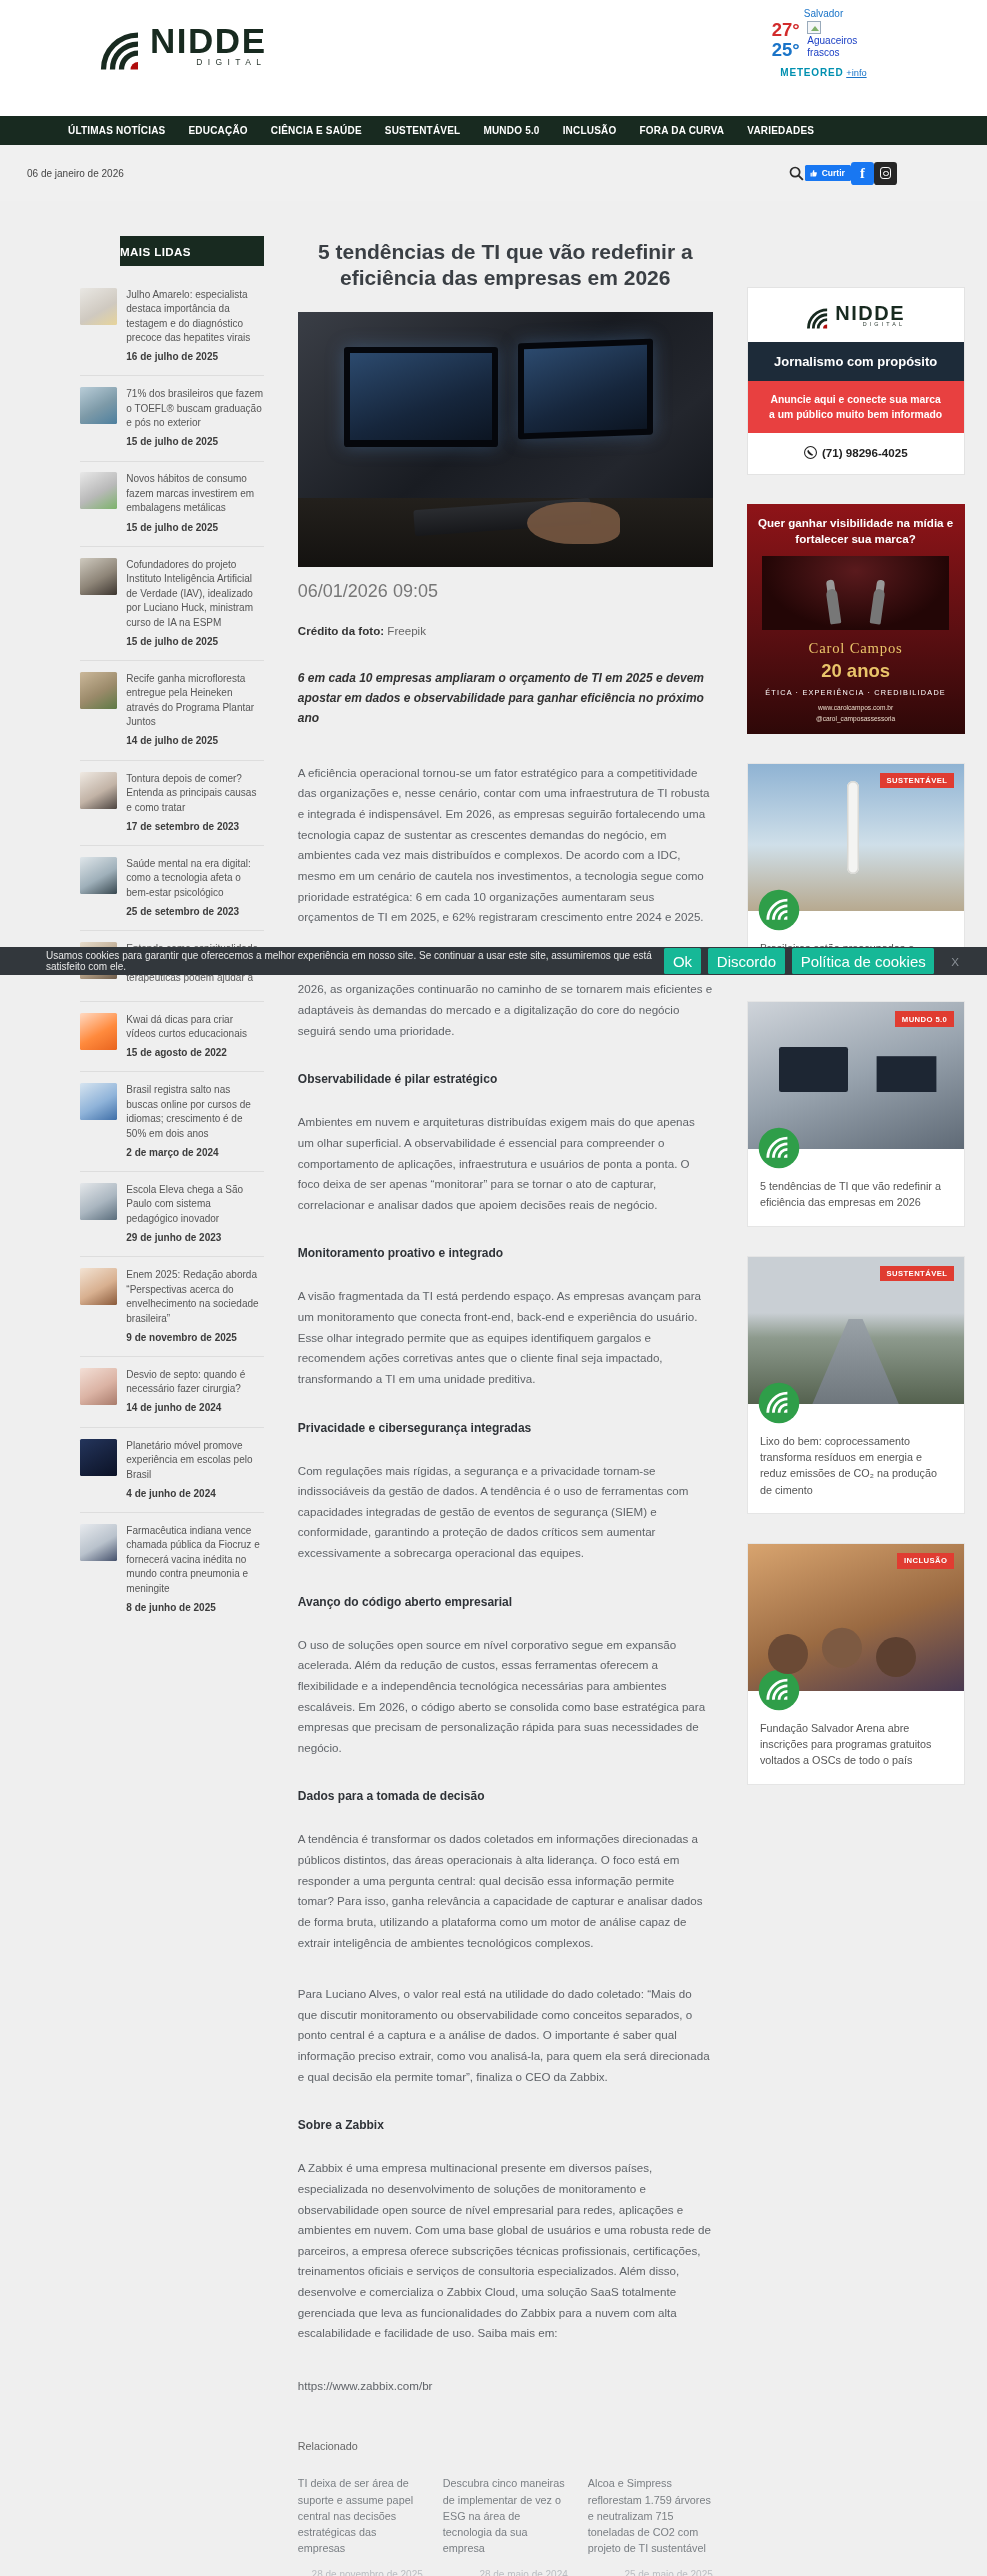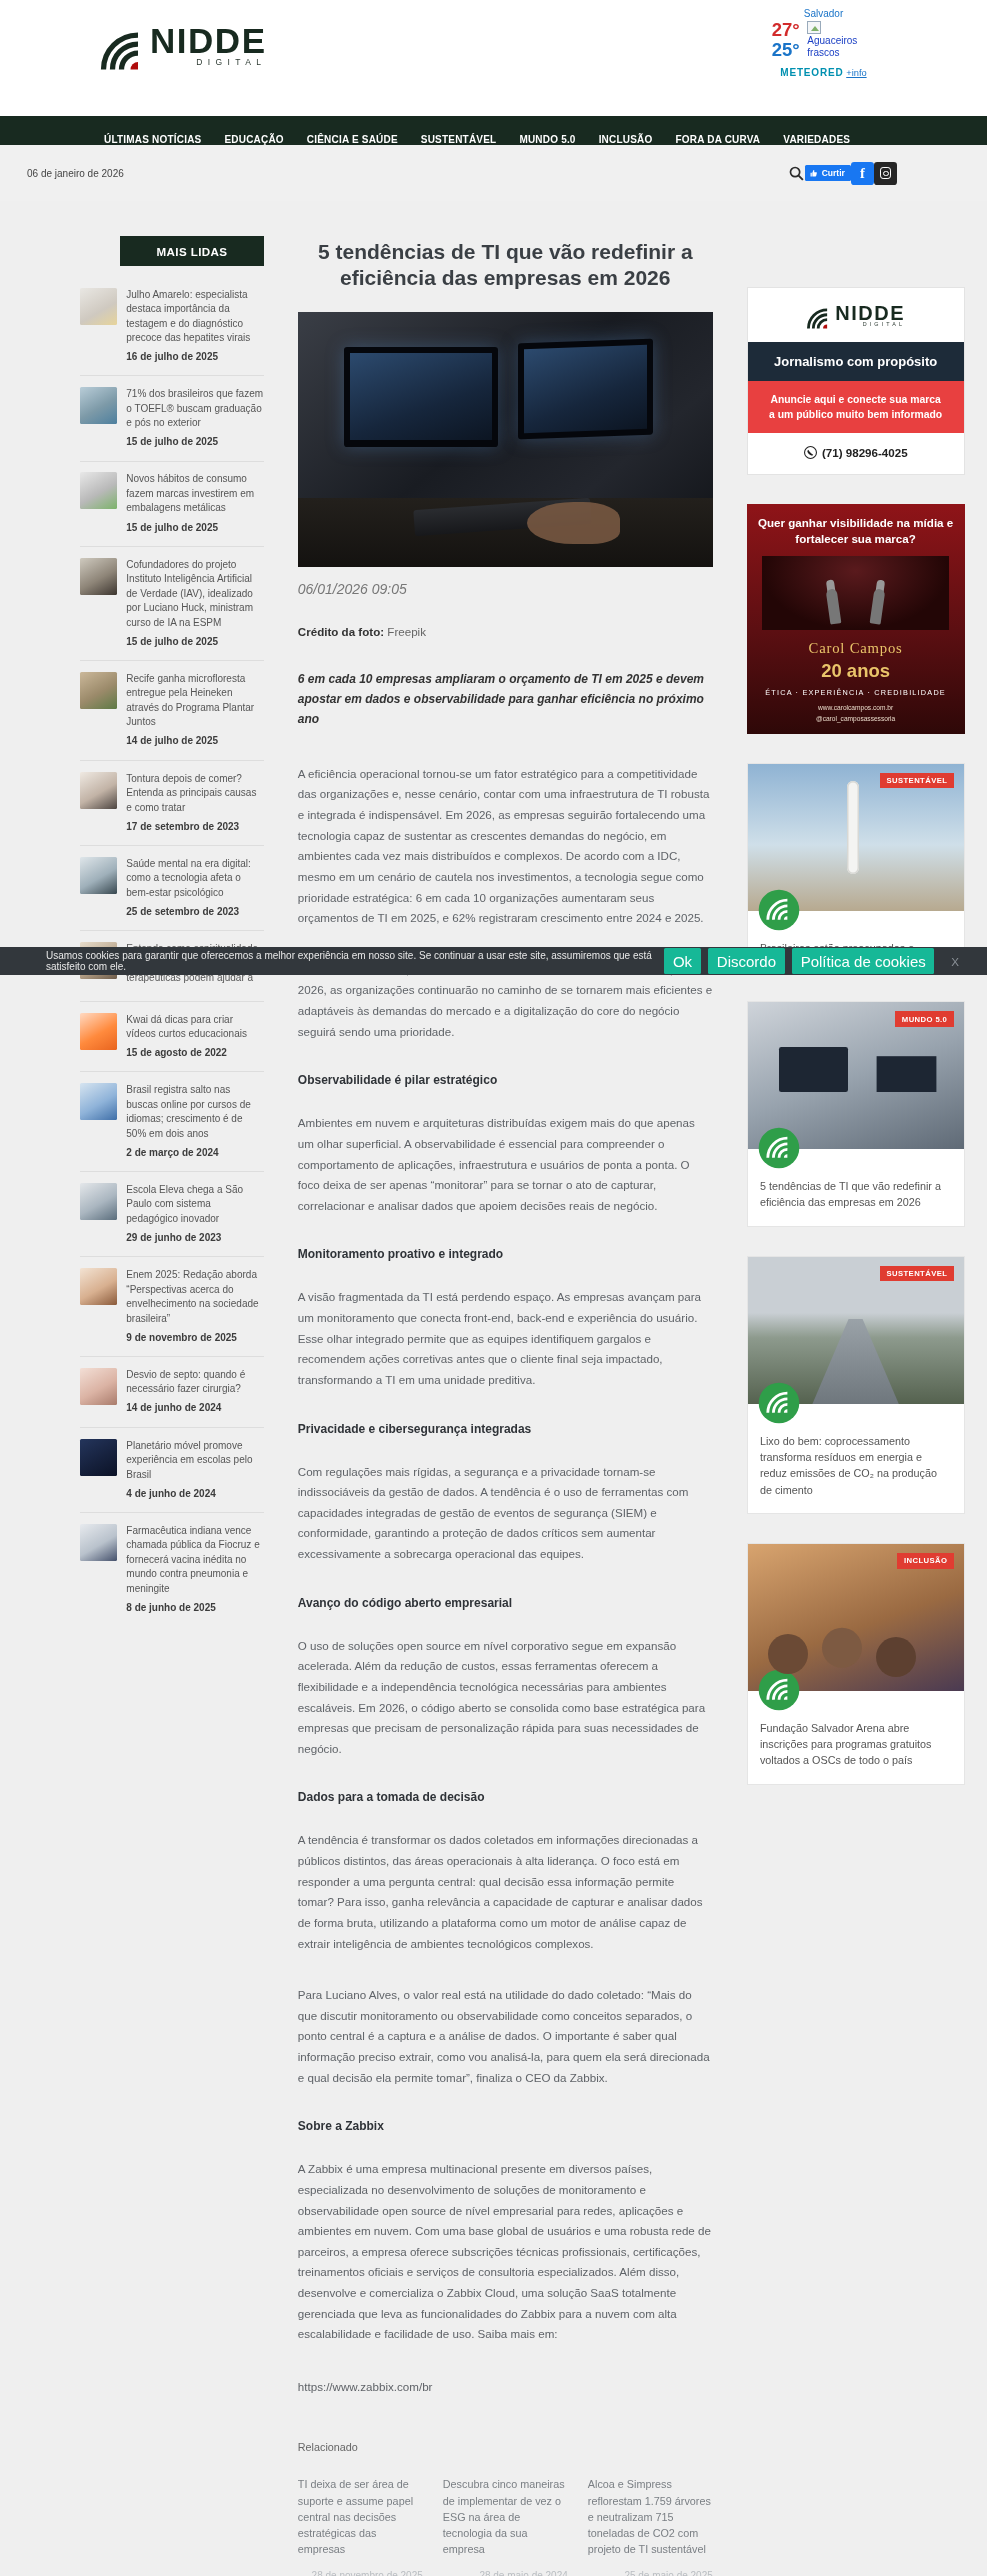--- a/index.html
+++ b/index.html
@@ -20,39 +20,39 @@
   .t-hi { color:#d22b2b; } .t-lo { color:#1a74c8; }
   .w-cond-wrap { display:flex; flex-direction:column; align-items:flex-start; }
   .broken-img { width:14px; height:12.3px; border:0.8px solid #9ab; background:#f4f6f8; position:relative; margin-bottom:1.5px; }
   .broken-img::after { content:""; position:absolute; left:2.3px; bottom:1.5px; border-left:4.6px solid transparent; border-right:4.6px solid transparent; border-bottom:5.4px solid #7fb069; }
   .w-cond { color:#1a3fc4; line-height:1.15; max-width:68px; }
   .w-brand-row { text-align:center; margin-top:7.7px; }
   .w-brand { color:#0090b0; font-weight:800; letter-spacing:0.8px; font-size:10px; }
   .w-info { color:#1a74c8; text-decoration:underline; font-size:9.3px; cursor:pointer; }
 
   
-  .mainnav { height:29px; background:#182a20; display:flex; align-items:flex-end; gap:23px; padding-left:104px; }
+  .mainnav { height:29px; background:#182a20; display:flex; align-items:center; gap:23px; padding-left:68px; }
   .mainnav span { color:#ffffff; font-weight:700; font-size:10px; letter-spacing:0.2px; cursor:pointer; white-space:nowrap; }
 
   
   .subbar { height:56px; background:#f0f0f0; display:flex; align-items:center; padding:0 91px 0 27px; }
   .page-date { font-size:10px; color:#444; }
   .subbar-right { margin-left:auto; display:flex; align-items:center; }
   .search-btn { width:17px; height:17px; cursor:pointer; }
   .like-btn { background:#1877f2; color:#fff; font-size:8.5px; font-weight:700; border:none; border-radius:1.5px; padding:3.1px 6.2px 3.1px 4.6px; display:flex; align-items:center; gap:3.1px; cursor:pointer; }
   .fb-tile { width:23px; height:23px; background:#1877f2; border-radius:3.1px; color:#fff; font-weight:800; font-size:14.7px; display:flex; align-items:center; justify-content:center; cursor:pointer; font-family:"Liberation Serif","DejaVu Serif",serif; }
   .ig-tile { width:23px; height:23px; background:#262626; border-radius:3.1px; display:flex; align-items:center; justify-content:center; cursor:pointer; }
   .ig-glyph { width:11.6px; height:11.6px; border:1.2px solid #fff; border-radius:3.1px; position:relative; }
   .ig-glyph::after { content:""; position:absolute; left:2.3px; top:2.3px; width:3.9px; height:3.9px; border:1.2px solid #fff; border-radius:50%; }
 
   
   .main-grid { display:grid; grid-template-columns:184px 461px 218px; gap:0 10.8px; margin:35px 0 0 80px; align-items:start; }
 
   
-  .sb-title { background:#182a20; color:#fff; font-weight:700; font-size:11.6px; text-align:center; padding:8.5px 0; letter-spacing:0.4px;margin-left:40px; }
+  .sb-title { background:#182a20; color:#fff; font-weight:700; font-size:11.6px; padding:8.5px 0; letter-spacing:0.4px;margin-left:40px; }
   .sb-list { margin-top:10.8px; }
   .sb-item { display:flex; gap:9.3px; padding:10.8px 0; border-bottom:0.8px solid #ddd; cursor:pointer; }
   .sb-item:last-child { border-bottom:none; }
   .sb-thumb { flex:0 0 37px; width:37px; height:37px; border-radius:1.5px; background:#b9c4bd; }
   .sb-item:nth-child(1) .sb-thumb{background:linear-gradient(150deg,#e9e7e3,#cfc9c0 60%,#e7d49a);}
   .sb-item:nth-child(2) .sb-thumb{background:linear-gradient(150deg,#b9cdd8,#7d9aa8 55%,#4d7f9e);}
   .sb-item:nth-child(3) .sb-thumb{background:linear-gradient(150deg,#e8e8e8,#b9b9b9 55%,#7cb36a);}
   .sb-item:nth-child(4) .sb-thumb{background:linear-gradient(150deg,#cfcabf,#8e8578 55%,#3c352f);}
   .sb-item:nth-child(5) .sb-thumb{background:linear-gradient(150deg,#cbb89a,#9b8a6a 55%,#5d7a45);}
   .sb-item:nth-child(6) .sb-thumb{background:linear-gradient(150deg,#efe9e2,#c2b3a6 55%,#4c4440);}
@@ -72,21 +72,21 @@
   .article { padding:0 23px; }
   .a-title { font-size:21px; font-weight:700; color:#3a3f44; text-align:center; line-height:1.25; margin:3.1px auto 20px; max-width:401px; }
   .hero { height:255px; background:linear-gradient(135deg,#34383f,#141godo); position:relative; overflow:hidden; background:linear-gradient(140deg,#3a3e46 0%,#191c22 45%,#23262d 70%,#0e1014 100%); }
   .monitor { position:absolute; background:#05070c; border-radius:3.1px; box-shadow:0 0 18.5px rgba(90,140,200,.35); }
   .m1 { left:46px; top:35px; width:154px; height:100px; }
   .m2 { left:220px; top:29px; width:135px; height:96px; transform:skewY(-2deg); }
   .m-screen { position:absolute; inset:6.2px; background:linear-gradient(160deg,#2c4a6e,#16263c 60%,#0c1522); }
   .desk { position:absolute; bottom:0; left:0; right:0; height:69px; background:linear-gradient(180deg,#23201c,#141210); }
   .keys { position:absolute; bottom:37px; left:116px; width:177px; height:26px; background:linear-gradient(180deg,#2a2c30,#17181b); border-radius:3.1px; transform:rotate(-4deg); }
   .hand { position:absolute; bottom:23px; right:93px; width:93px; height:42px; background:#7d5c44; border-radius:50% 40% 30% 50%; opacity:.85; }
-  .a-datetime { font-size:14px; color:#777; margin:14px 0 28px;font-style:italic; }
+  .a-datetime { font-size:18px; color:#777; margin:14px 0 22px; }
   .a-credit { font-size:11.6px; color:#666; margin-bottom:31px; }
   .a-credit b { color:#333; }
   .a-lead { font-size:12px; font-style:italic; font-weight:700; color:#333; line-height:1.7; margin-bottom:34px; }
   .a-p { font-size:11.6px; color:#5f6368; line-height:1.78; margin-bottom:31px; }
   .a-h { font-size:12px; font-weight:700; color:#2f3338; margin:7.7px 0 26px; }
   .a-link { font-size:11.6px; color:#5f6368; margin:4.6px 0 34px; display:inline-block; cursor:pointer; }
   .rel-title { font-size:10.8px; color:#666; margin:14px 0 23px; }
   .rel-grid { display:grid; grid-template-columns:1fr 1fr 1fr; gap:20px; margin-bottom:46px; }
   .rel-item { cursor:pointer; }
   .rel-t { font-size:10.8px; color:#7a7f84; line-height:1.5; }

